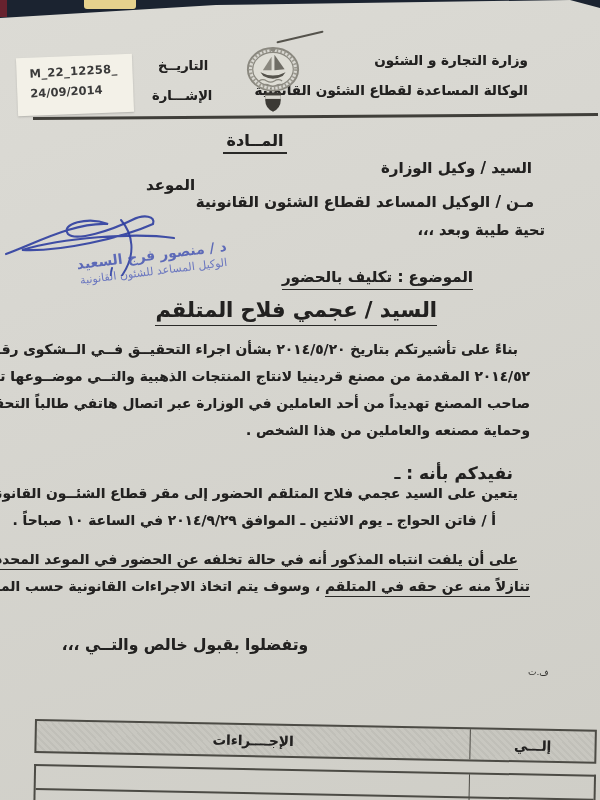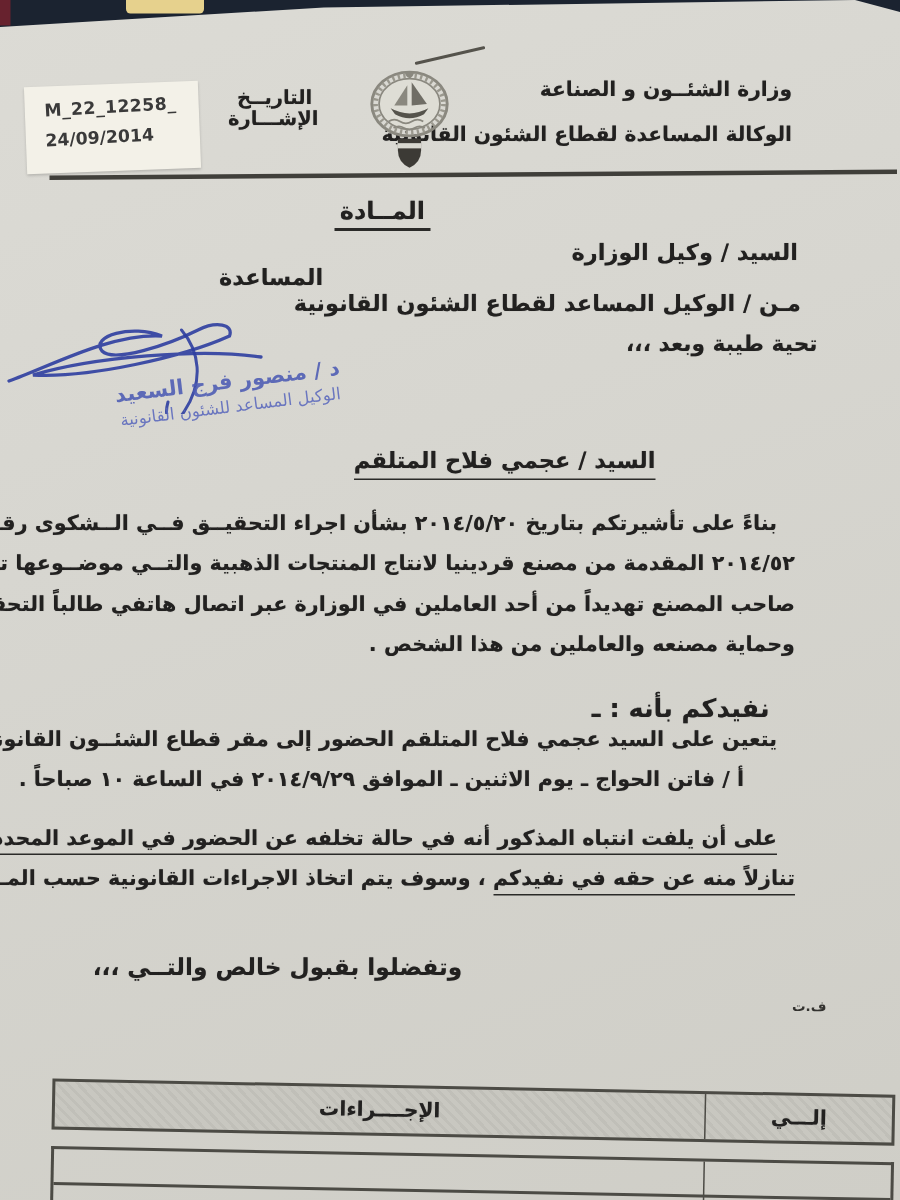--- a/index.html
+++ b/index.html
@@ -19,21 +19,21 @@
   }
   .abs{position:absolute;}
   .rtl{direction:rtl;unicode-bidi:plaintext;}
   .b{font-weight:bold;}
   .ink{color:#222120;text-shadow:0 0 .5px rgba(40,40,40,.45);}
 
   
   .lh-ministry{right:72px;top:52px;font-size:13.5px;}
   .lh-agency{right:72px;top:82px;font-size:13.5px;}
   .lh-date{left:158px;top:58px;font-size:13px;}
-  .lh-ref{left:152px;top:72px;font-size:13px;}
+  .lh-ref{left:152px;top:88px;font-size:13px;}
   .sticker{
     left:17px;top:56px;width:116px;height:58px;background:#f3f1e8;
     transform:rotate(-2.2deg);box-shadow:0 1px 2px rgba(0,0,0,.18);
     padding:8px 0 0 13px;box-sizing:border-box;color:#3a3a3a;
   }
   .sticker .code{font-size:11.5px;font-weight:bold;letter-spacing:.3px;transform:rotate(-1deg);}
   .sticker .sdate{font-size:11.5px;font-weight:bold;margin-top:6px;transform:rotate(-1deg);}
   .emblem{left:244px;top:44px;}
   .penmark{left:276px;top:36px;width:48px;height:2px;background:#55534c;transform:rotate(-13deg);border-radius:1px;}
   .rule{left:33px;top:115px;width:565px;height:3px;background:#403f3a;transform:rotate(-.4deg);}
@@ -51,35 +51,35 @@
     left:40px;top:247px;width:225px;transform:rotate(-7deg);
     color:#4d5cb4;opacity:.88;text-align:center;
   }
   .stamp .s1{font-size:14px;font-weight:bold;}
   .stamp .s2{font-size:11px;margin-top:2px;color:#5b69bd;}
 
   .subject{right:127px;top:268px;font-size:15px;}
   .subject span,.subject-person span{
     display:inline-block;border-bottom:1.8px solid #2a2a28;padding-bottom:3px;
   }
-  .subject-person{right:163px;top:298px;font-size:15px;}
+  .subject-person{right:163px;top:298px;font-size:21px;}
 
   
   .para{right:70px;left:60px;font-size:13.8px;line-height:27px;}
   .line{text-align:justify;text-align-last:justify;-moz-text-align-last:justify;white-space:nowrap;}
   .line.end{text-align:right;text-align-last:right;-moz-text-align-last:right;}
   .indent1{padding-right:12px;}
   .indent2{padding-right:34px;}
   .p1{top:336px;}
   .notice{right:87px;top:463px;font-size:17px;}
   .p2{top:480px;}
   .p3{top:546px;}
   .u{border-bottom:1.5px solid #2a2a28;padding-bottom:2px;}
   .closing{left:0;right:230px;top:636px;text-align:center;font-size:15.5px;white-space:nowrap;}
-  .typist{left:528px;top:667px;font-size:9px;color:#33322f;font-weight:bold;}
+  .typist{left:528px;top:667px;font-size:9px;color:#33322f;}
 
   
   .ftable{left:35px;top:719px;width:562px;transform:rotate(1.1deg);transform-origin:0 0;}
   .thead{
     display:flex;flex-direction:row-reverse;height:34px;
     border:2px solid #4c4b45;background:#c8c7c0;
     background-image:repeating-linear-gradient(45deg,rgba(90,90,85,.07) 0 2px,transparent 2px 5px);
     box-sizing:border-box;
   }
   .cell-to{width:124px;border-left:1.5px solid #4c4b45;display:flex;align-items:center;justify-content:center;}
@@ -99,21 +99,21 @@
 </head>
 <body>
 
 <div class="page">
 
   <div class="maroon-edge"></div>
   <div class="yellow-tab"></div>
 
   <div class="paper">
 
-    <div class="abs rtl b ink lh-ministry">وزارة الشئــون و الصناعة</div>
+    <div class="abs rtl b ink lh-ministry">وزارة التجارة و الشئون</div>
     <div class="abs rtl b ink lh-agency">الوكالة المساعدة لقطاع الشئون القانونية</div>
     <div class="abs rtl b ink lh-date">التاريــخ</div>
     <div class="abs rtl b ink lh-ref">الإشـــارة</div>
 
     <div class="abs sticker">
       <div class="code">M_22_12258_</div>
       <div class="sdate">24/09/2014</div>
     </div>
 
     <div class="abs penmark"></div>
@@ -133,36 +133,39 @@
         <rect x="22" y="53" width="16" height="3.6" fill="#d8d7cf"></rect>
       </svg>
     </div>
 
     <div class="abs rule"></div>
 
     <div class="abs rtl b ink memo-title">
       <span>المــادة</span>
     </div>
     <div class="abs rtl b ink to-line">السيد / وكيل الوزارة</div>
-    <div class="abs rtl b ink honorific">المساعدة</div>
+    <div class="abs rtl b ink honorific">الموعد</div>
     <div class="abs rtl b ink from-line">مـن / الوكيل المساعد لقطاع الشئون القانونية</div>
     <div class="abs rtl b ink greeting">تحية طيبة وبعد ،،،</div>
 
     <div class="abs signature">
       <svg width="215" height="80" viewBox="0 0 215 80">
         <path d="M4 58 C 32 48, 72 26, 106 28 C 86 20, 58 28, 66 38 C 74 46, 110 34, 130 24 C 142 18, 154 20, 151 28 C 120 42, 58 56, 20 54 C 60 42, 132 36, 172 42" fill="none" stroke="#2d3ea0" stroke-width="2.2" stroke-linecap="round" opacity=".9"></path>
         <path d="M119 24 C 131 38, 134 58, 121 78 C 115 88, 106 86, 110 72" fill="none" stroke="#2d3ea0" stroke-width="2" stroke-linecap="round" opacity=".9"></path>
       </svg>
     </div>
 
     <div class="abs rtl stamp">
       <div class="s1">د / منصور فرج السعيد</div>
       <div class="s2">الوكيل المساعد للشئون القانونية</div>
     </div>
 
+    <div class="abs rtl b ink subject">
+      <span>الموضوع : تكليف بالحضور</span>
+    </div>
     <div class="abs rtl b ink subject-person">
       <span>السيد / عجمي فلاح المتلقم</span>
     </div>
 
     <div class="abs rtl b ink para p1">
       <div class="line indent1">بناءً على تأشيرتكم بتاريخ ٢٠١٤/٥/٢٠ بشأن اجراء التحقيــق فــي الــشكوى رقــم</div>
       <div class="line">٢٠١٤/٥٢ المقدمة من مصنع قردينيا لانتاج المنتجات الذهبية والتــي موضــوعها تلقــي</div>
       <div class="line">صاحب المصنع تهديداً من أحد العاملين في الوزارة عبر اتصال هاتفي طالباً التحقيق بالأمر</div>
       <div class="line end">وحماية مصنعه والعاملين من هذا الشخص .</div>
     </div>
@@ -172,21 +175,21 @@
     <div class="abs rtl b ink para p2">
       <div class="line indent1">يتعين على السيد عجمي فلاح المتلقم الحضور إلى مقر قطاع الشئــون القانونيــة لدى</div>
       <div class="line end indent2">أ / فاتن الحواج ـ يوم الاثنين ـ الموافق ٢٠١٤/٩/٢٩ في الساعة ١٠ صباحاً .</div>
     </div>
 
     <div class="abs rtl b ink para p3">
       <div class="line end indent1">
         <span class="u">على أن يلفت انتباه المذكور أنه في حالة تخلفه عن الحضور في الموعد المحدد سيعد ذلــك</span>
       </div>
       <div class="line end">
-        <span class="u">تنازلاً منه عن حقه في نفيدكم</span><span> ، وسوف يتم اتخاذ الاجراءات القانونية حسب المــادة (٦٤)</span>
+        <span class="u">تنازلاً منه عن حقه في المتلقم</span><span> ، وسوف يتم اتخاذ الاجراءات القانونية حسب المــادة (٦٤)</span>
       </div>
     </div>
 
     <div class="abs rtl b ink closing">وتفضلوا بقبول خالص والتــي ،،،</div>
 
     <div class="abs rtl typist">ف.ت</div>
 
     <div class="abs ftable">
       <div class="thead">
         <div class="cell-to">

